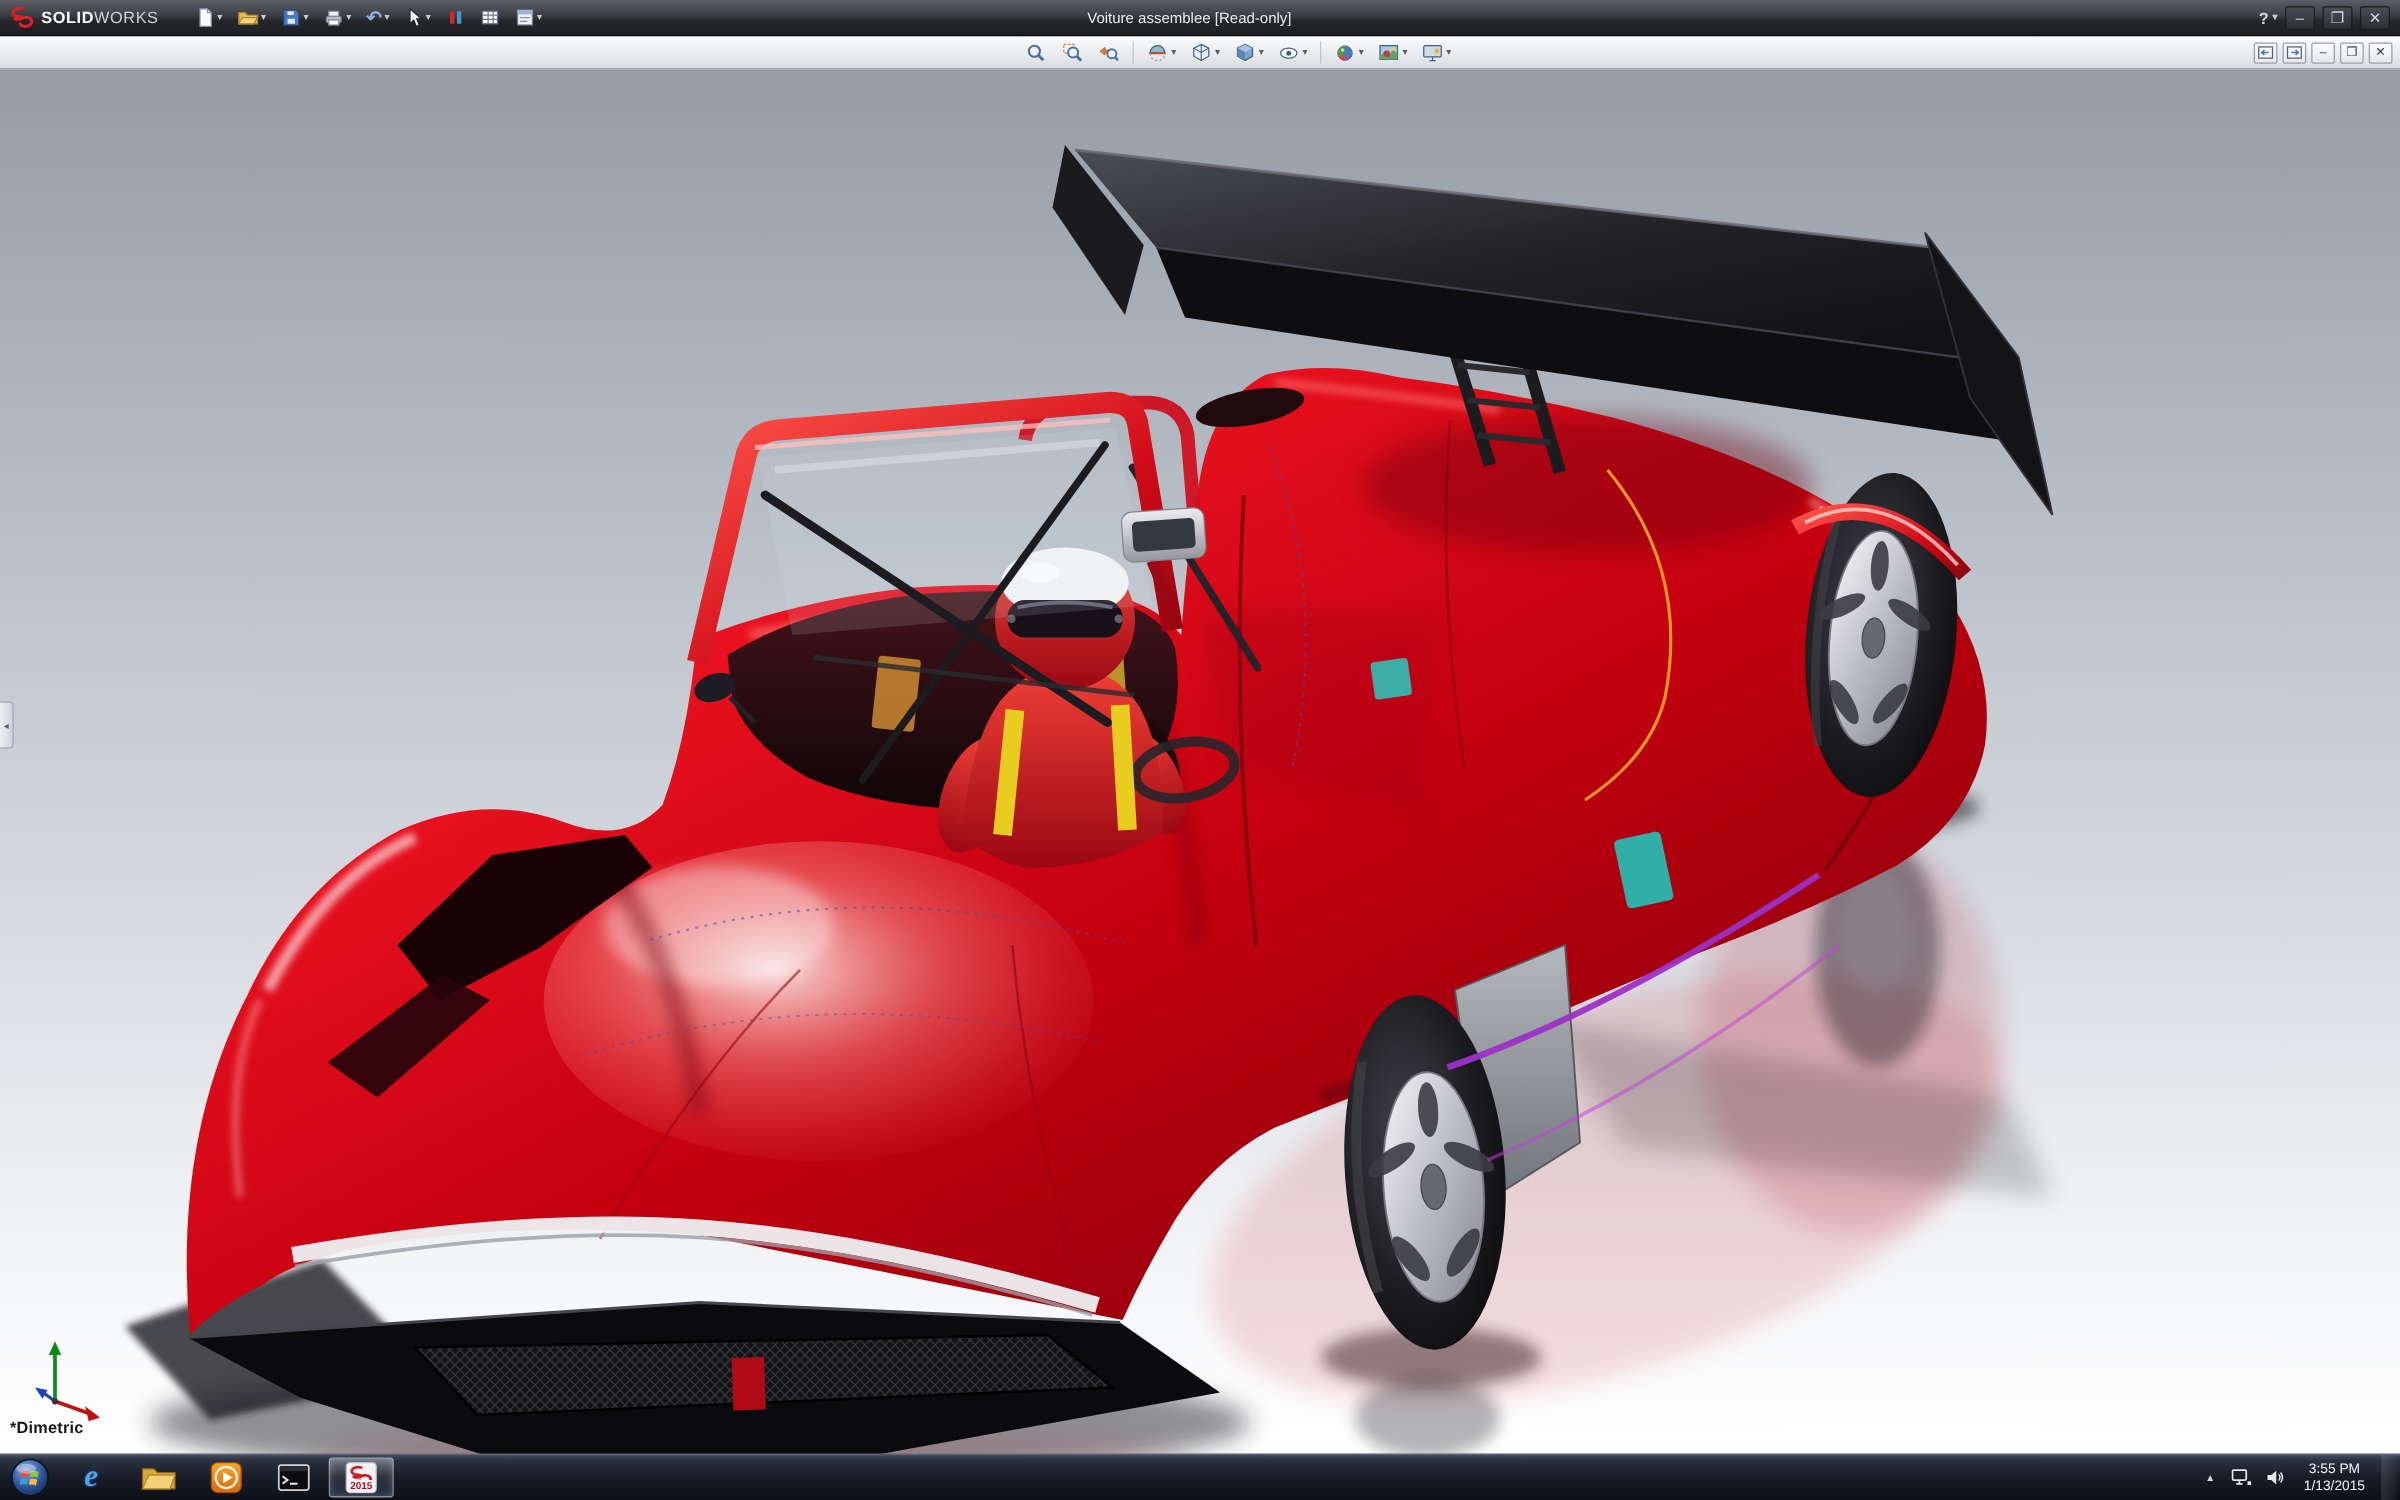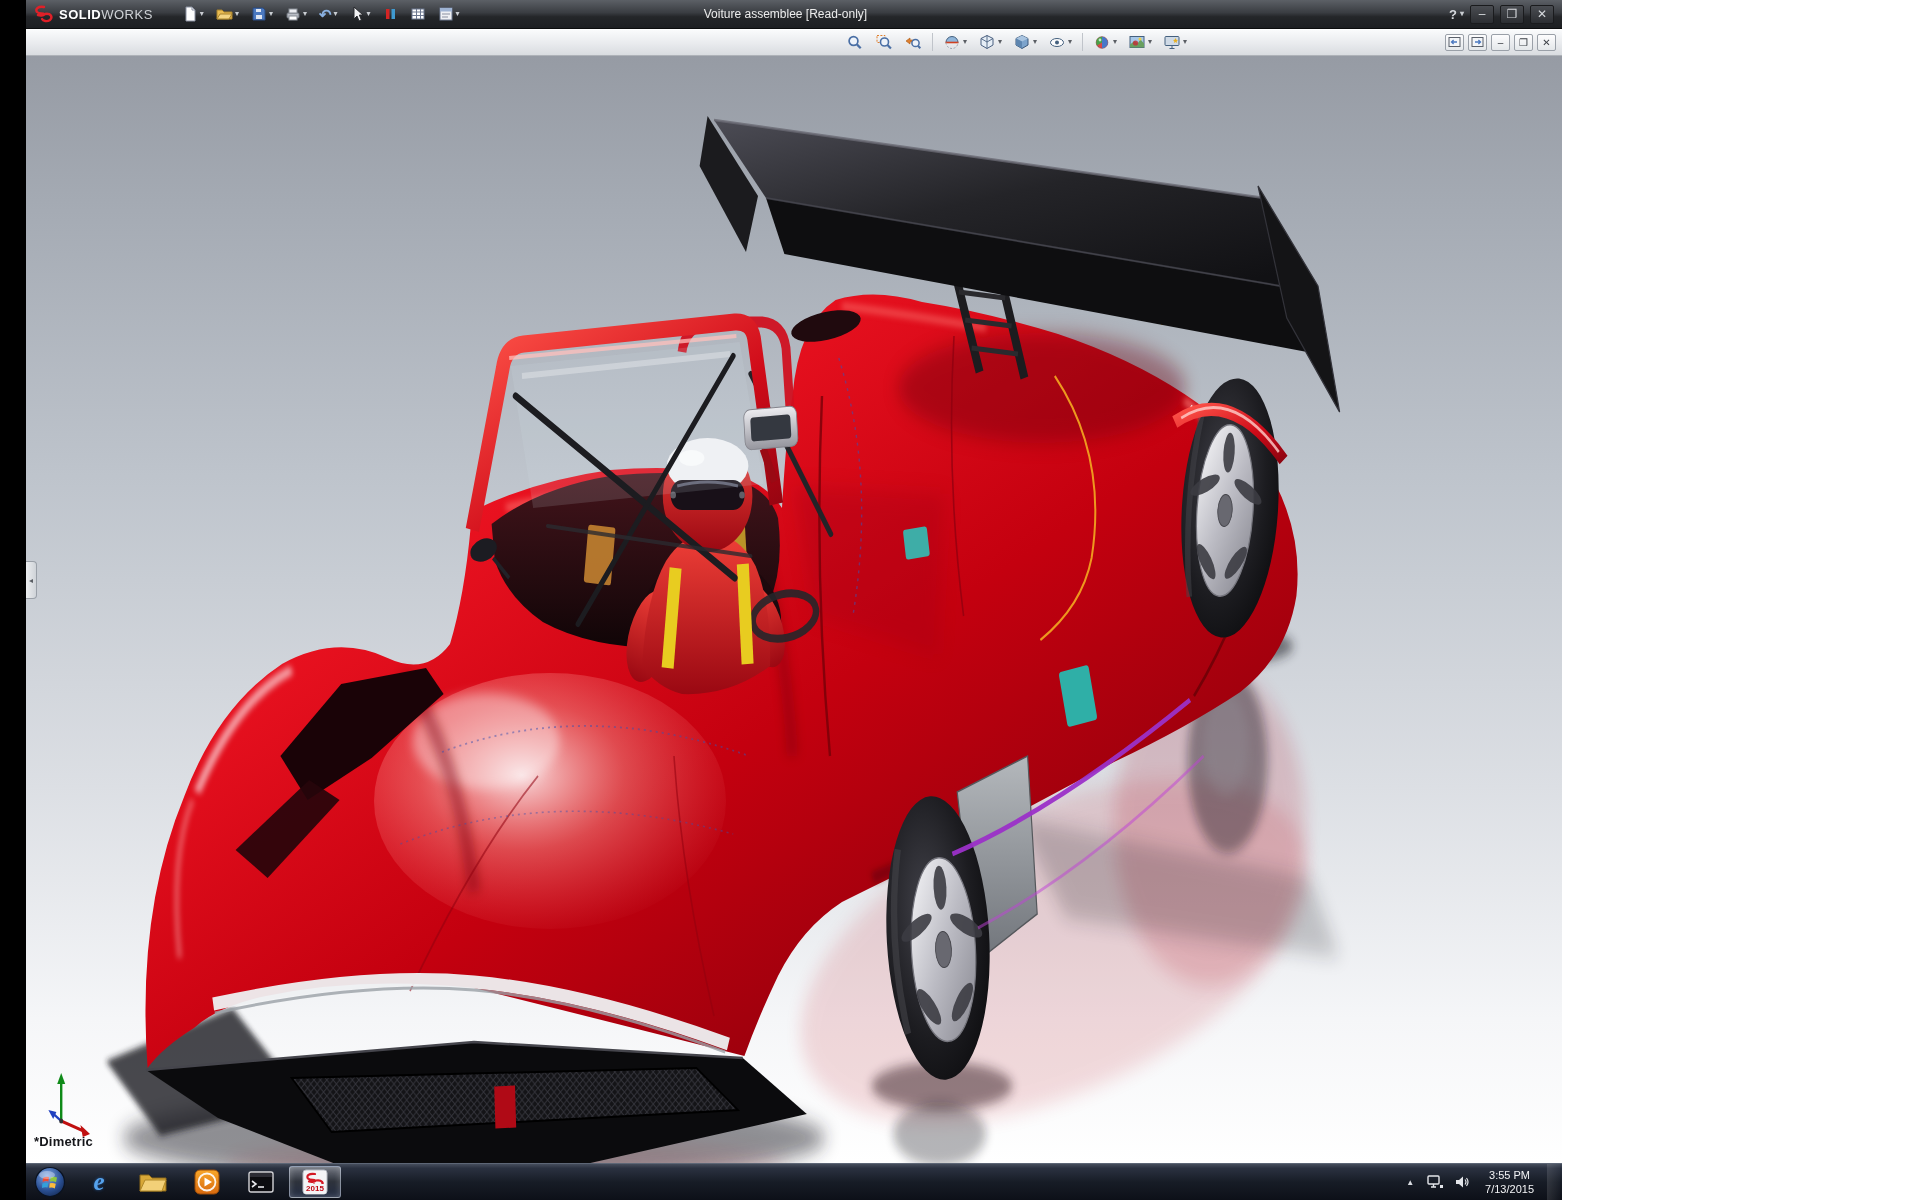--- a/index.html
+++ b/index.html
@@ -1,17 +1,17 @@
 <!DOCTYPE html>
 <html><head>
 <meta charset="utf-8">
 <style>
   * { margin:0; padding:0; box-sizing:border-box; }
   html,body { width:1920px; height:1200px; overflow:hidden; font-family:"Liberation Sans","DejaVu Sans",sans-serif; }
-  .screen { position:relative; width:1562px; height:1200px; background:#000;padding-left:26px; }
+  .screen { position:relative; width:1920px; height:1200px; background:#000; }
 
   
   .titlebar { position:relative; height:29px; display:flex; align-items:center;
     background:linear-gradient(180deg,#5c6066 0%,#3a3d42 45%,#242629 60%,#1d1f22 100%);
     border-bottom:1px solid #0c0d0e; color:#e8e8e8; z-index:30; }
   .brand { display:flex; align-items:center; gap:5px; padding:0 10px 0 8px; }
   .brand-bold { font-weight:bold; font-size:13px; letter-spacing:.5px; color:#fff; }
   .brand-light { font-weight:normal; font-size:13px; letter-spacing:.5px; color:#cfd2d6; }
   .tb-group { display:flex; align-items:center; gap:2px; margin-left:14px; }
   .tb-btn { display:flex; align-items:center; gap:2px; height:22px; padding:0 4px; background:transparent; border:1px solid transparent; border-radius:2px; cursor:default; }
@@ -548,18 +548,18 @@
         </svg>
       </button>
       <button class="tray-icon" style="background:none;border:0;">
         <svg width="15" height="14" viewBox="0 0 15 14">
           <path d="M1 5 h3 l4-3.5 v11 L4 9 H1 Z" fill="#e4e6ea"></path>
           <path d="M10 4.5 Q12 7 10 9.5 M11.5 3 Q14.5 7 11.5 11" stroke="#e4e6ea" stroke-width="1.2" fill="none"></path>
         </svg>
       </button>
       <button class="clock" style="background:none;border:0;">
         <div>3:55 PM</div>
-        <div>7/13/2015</div>
+        <div>1/13/2015</div>
       </button>
       <button class="show-desktop" style="border:0;"></button>
     </div>
   </footer>
 </div>
 
 </body></html>

